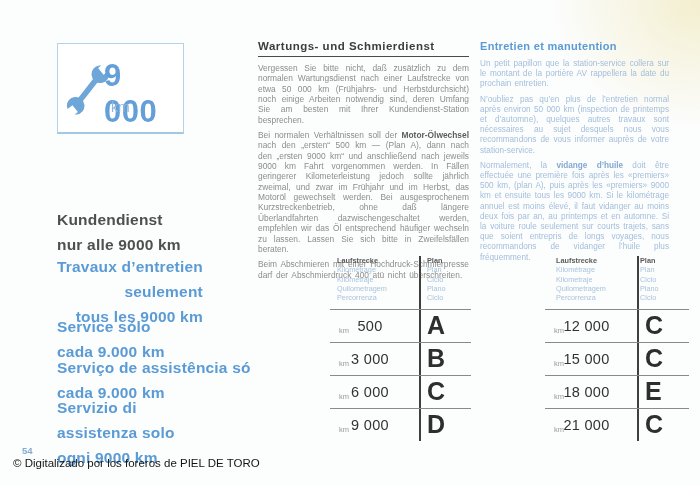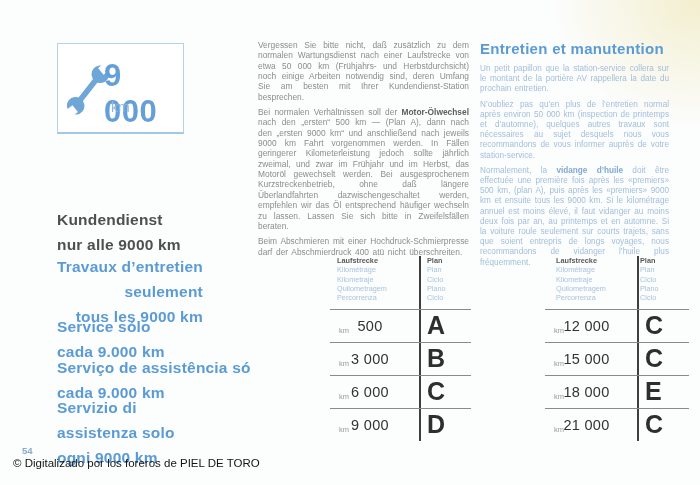--- a/index.html
+++ b/index.html
@@ -23,21 +23,21 @@
   .side-de { top:207px; } .side-fr { top:254px;text-align:right; } .side-es { top:314px; }
   .side-pt { top:355px; } .side-it { top:395px; }
   .page-num { position:absolute; left:22px; top:422px; font-size:9.5px; font-weight:bold; color:#86abd3;margin-top:23px; }
 
   
   .col { position:absolute; top:40px; }
   .col-de { left:258px; width:211px; }
   .col-fr { left:480px; width:189px; }
   .col-de h2 { font-size:11.5px; font-weight:bold; color:#3d3d3d; letter-spacing:0.5px;
                padding-bottom:4px; border-bottom:1.5px solid #4a4a4a; margin-bottom:6px; }
-  .col-fr h2 { font-size:15px; font-weight:bold; color:#5b9bd5; letter-spacing:0.3px; margin-bottom:7px; }
+  .col-fr h2 { font-size:11px; font-weight:bold; color:#5b9bd5; letter-spacing:0.3px; margin-bottom:7px; }
   .col p { text-align:justify; margin-bottom:5px; }
   .col-de p { font-size:8.4px; line-height:10.35px; color:#8c8c8c; word-spacing:1.3px; }
   .col-fr p { font-size:8.2px; line-height:10.2px; color:#a3bddc; word-spacing:0.8px; }
   .col-de p b { color:#5e5e5e; }
   .col-fr p b { color:#82a8d2; }
 
   
   .ktable { position:absolute; top:256px; }
   .t1 { left:330px; width:141px; }
   .t2 { left:545px; width:144px; }
@@ -89,20 +89,21 @@
 <div class="side-h side-es">Service sólo
 cada 9.000 km</div>
 <div class="side-h side-pt">Serviço de assistência só
 cada 9.000 km</div>
 <div class="side-h side-it">Servizio di
 assistenza solo
 ogni 9000 km</div>
 <div class="page-num">54</div>
 
 <div class="col col-de">
+  <h2>Wartungs- und Schmierdienst</h2>
   <p>Vergessen Sie bitte nicht, daß zusätzlich zu dem normalen Wartungsdienst nach einer Laufstrecke von etwa 50 000 km (Frühjahrs- und Herbstdurchsicht) noch einige Arbeiten notwendig sind, deren Umfang Sie am besten mit Ihrer Kundendienst-Station besprechen.</p>
   <p><span>Bei normalen Verhältnissen soll der </span><b>Motor-Ölwechsel</b><span> nach den „ersten“ 500 km — (Plan A), dann nach den „ersten 9000 km“ und anschließend nach jeweils 9000 km Fahrt vorgenommen werden. In Fällen geringerer Kilometerleistung jedoch sollte jährlich zweimal, und zwar im Frühjahr und im Herbst, das Motoröl gewechselt werden. Bei ausgesprochenem Kurzstreckenbetrieb, ohne daß längere Überlandfahrten dazwischengeschaltet werden, empfehlen wir das Öl entsprechend häufiger wechseln zu lassen. Lassen Sie sich bitte in Zweifelsfällen beraten.</span></p>
   <p>Beim Abschmieren mit einer Hochdruck-Schmierpresse darf der Abschmierdruck 400 atü nicht überschreiten.</p>
 </div>
 
 <div class="col col-fr">
   <h2>Entretien et manutention</h2>
   <p>Un petit papillon que la station-service collera sur le montant de la portière AV rappellera la date du prochain entretien.</p>
   <p>N’oubliez pas qu’en plus de l’entretien normal après environ 50 000 km (inspection de printemps et d’automne), quelques autres travaux sont nécessaires au sujet desquels nous vous recommandons de vous informer auprès de votre station-service.</p>
   <p><span>Normalement, la </span><b>vidange d’huile</b><span> doit être effectuée une première fois après les «premiers» 500 km, (plan A), puis après les «premiers» 9000 km et ensuite tous les 9000 km. Si le kilométrage annuel est moins élevé, il faut vidanger au moins deux fois par an, au printemps et en automne. Si la voiture roule seulement sur courts trajets, sans que soient entrepris de longs voyages, nous recommandons de vidanger l’huile plus fréquemment.</span></p>

